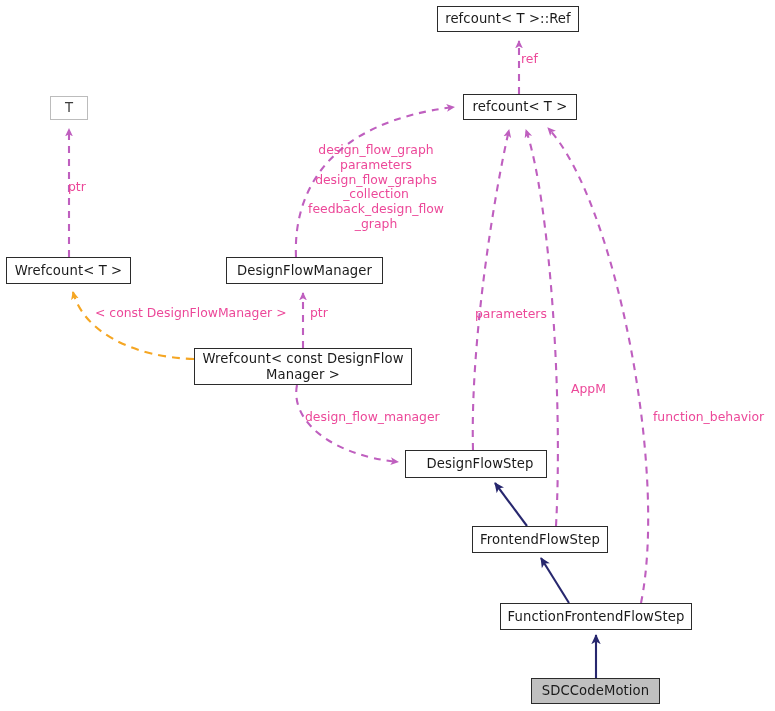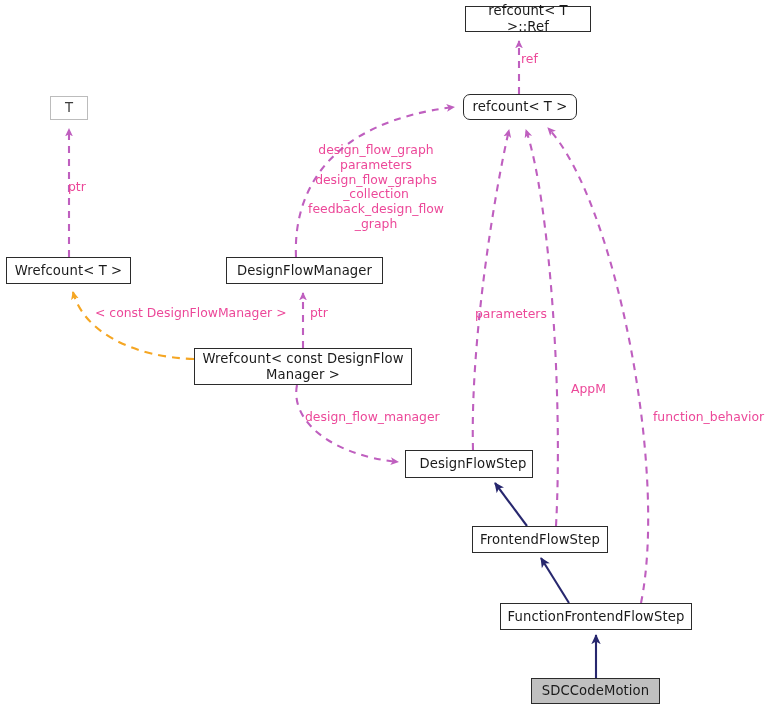--- a/index.html
+++ b/index.html
@@ -92,46 +92,46 @@
       <path d="M194,359 C130,357 83,330 73,292"></path>
     </g>
 
     <g stroke="#27276e" stroke-width="2.1" fill="none" marker-end="url(#arrow-navy)">
       <path d="M527,526 L495,483"></path>
       <path d="M569,603 L541,558"></path>
       <path d="M596,678 L596,635"></path>
     </g>
   </svg>
 
-  <div class="node" style="left:465px; top:6px; width:126px; height:26px;">
+  <div class="node" style="left:437px; top:6px; width:142px; height:26px;">
     <span>refcount&lt; T &gt;::Ref</span>
   </div>
 
-  <div class="node" style="left:463px; top:94px; width:114px; height:26px;border-radius:7px;">
+  <div class="node" style="left:463px; top:94px; width:114px; height:26px;">
     <span>refcount&lt; T &gt;</span>
   </div>
 
   <div class="node faint" style="left:50px; top:96px; width:38px; height:24px;">
     <span>T</span>
   </div>
 
   <div class="node" style="left:6px; top:257px; width:125px; height:27px;">
     <span>Wrefcount&lt; T &gt;</span>
   </div>
 
   <div class="node" style="left:226px; top:257px; width:157px; height:27px;">
     <span>DesignFlowManager</span>
   </div>
 
   <div class="node" style="left:194px; top:348px; width:218px; height:37px;justify-content:center;">
     <span>Wrefcount&lt; const DesignFlow
 Manager &gt;</span>
   </div>
 
-  <div class="node" style="left:405px; top:450px; width:128px; height:28px;padding-left:8px;">
+  <div class="node" style="left:405px; top:450px; width:142px; height:28px;padding-left:8px;">
     <span>DesignFlowStep</span>
   </div>
 
   <div class="node" style="left:472px; top:526px; width:136px; height:27px;">
     <span>FrontendFlowStep</span>
   </div>
 
   <div class="node highlight" style="left:531px; top:678px; width:129px; height:26px;">
     <span>SDCCodeMotion</span>
   </div>

